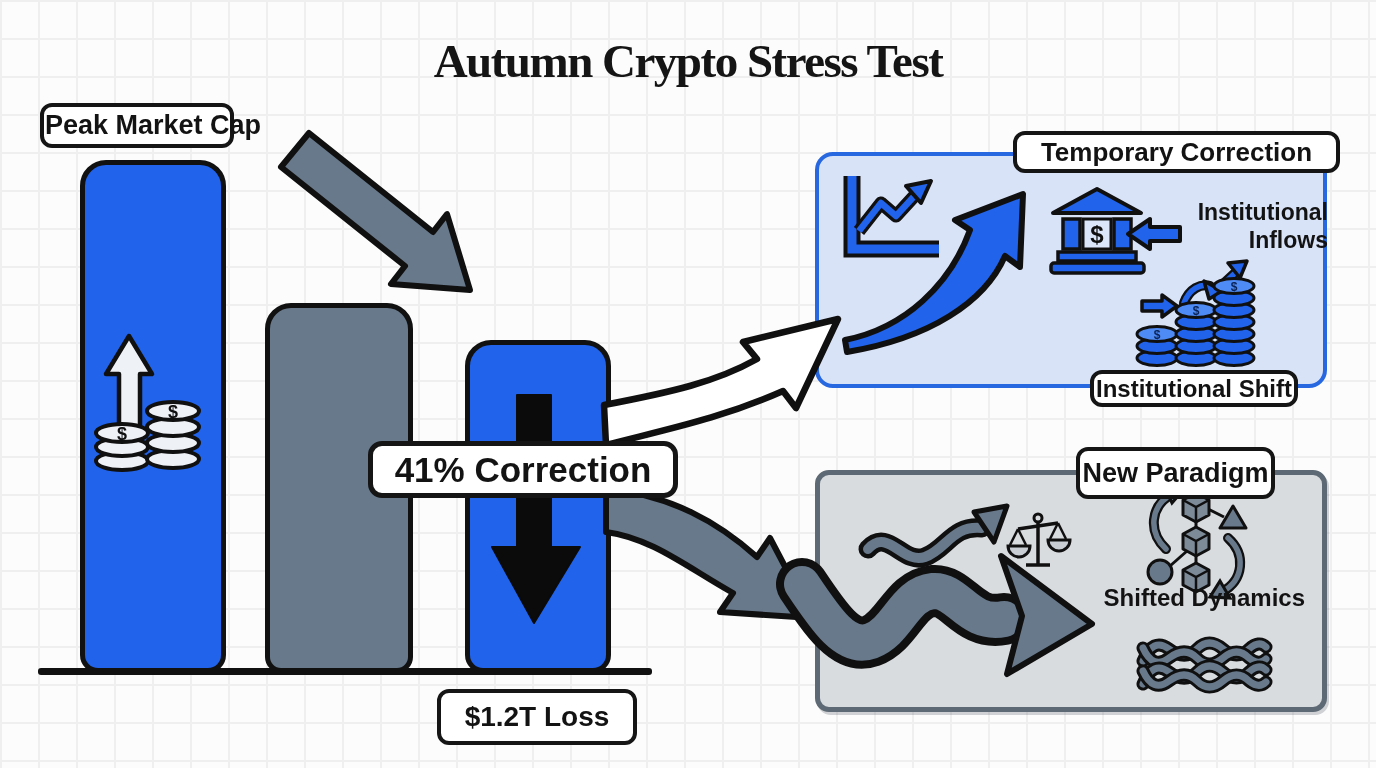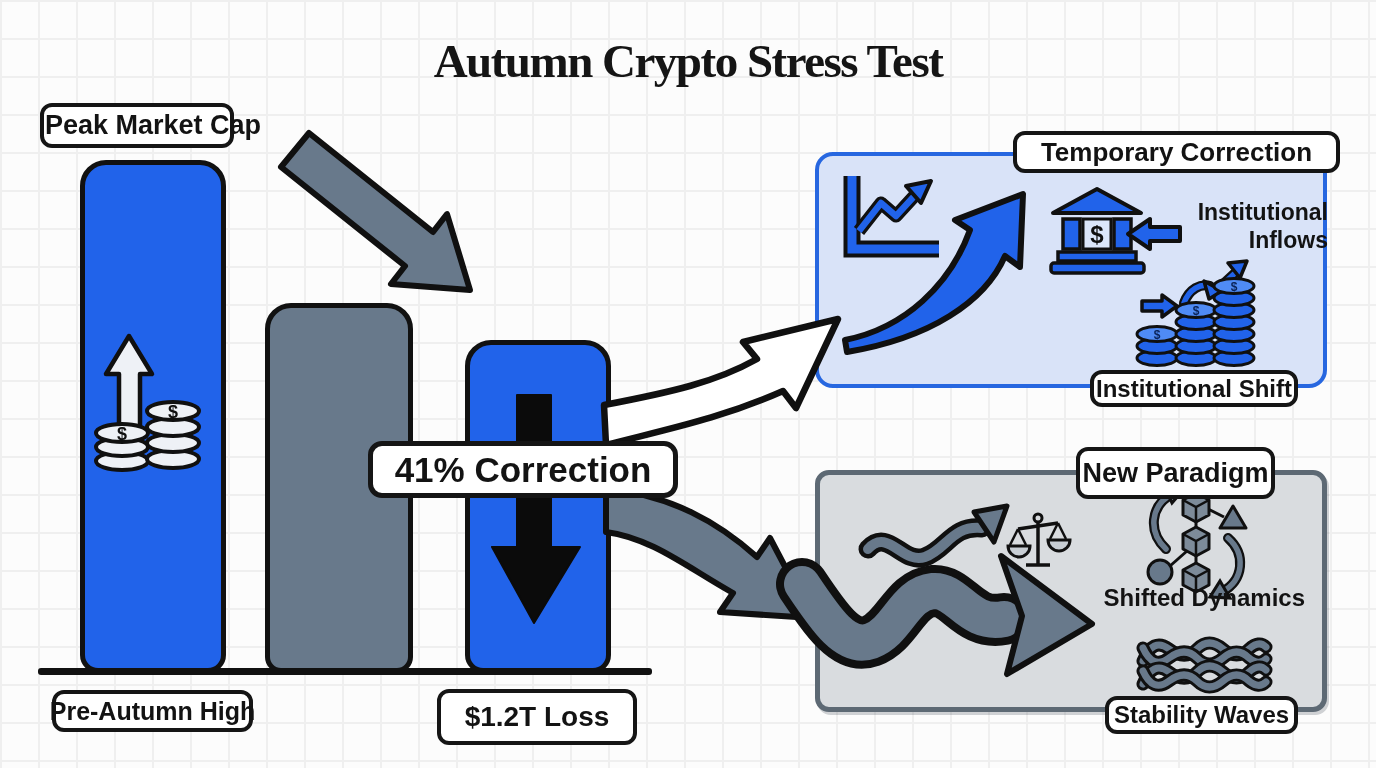--- a/index.html
+++ b/index.html
@@ -215,21 +215,19 @@
       <path d="M1143,684 Q1153,660 1169,672 Q1185,684 1197,672 Q1209,660 1223,672 Q1237,684 1249,672 Q1259,663 1266,670" fill="none" stroke="var(--slate)" stroke-width="7" stroke-linecap="round"></path>
       <path d="M1143,671 Q1153,693 1169,681 Q1185,669 1197,681 Q1209,693 1223,681 Q1237,669 1249,681 Q1259,689 1266,682" fill="none" stroke="var(--ink)" stroke-width="13" stroke-linecap="round"></path>
       <path d="M1143,671 Q1153,693 1169,681 Q1185,669 1197,681 Q1209,693 1223,681 Q1237,669 1249,681 Q1259,689 1266,682" fill="none" stroke="var(--slate)" stroke-width="7" stroke-linecap="round"></path>
     </g>
   </svg>
 
   <div class="float-text" id="txt-inflows">Institutional Inflows</div>
   <div class="float-text" id="txt-dynamics">Shifted Dynamics</div>
 
   <div class="tag" id="tag-peak">Peak Market Cap</div>
-  <div class="tag" id="tag-preautumn">Pre-Autumn High</div>
   <div class="tag" id="tag-loss">$1.2T Loss</div>
   <div class="tag" id="tag-correction">41% Correction</div>
   <div class="tag" id="tag-temporary">Temporary Correction</div>
   <div class="tag" id="tag-instshift">Institutional Shift</div>
   <div class="tag" id="tag-paradigm">New Paradigm</div>
-  <div class="tag" id="tag-stability">Stability Waves</div>
 
 </div>
 
 </body></html>

